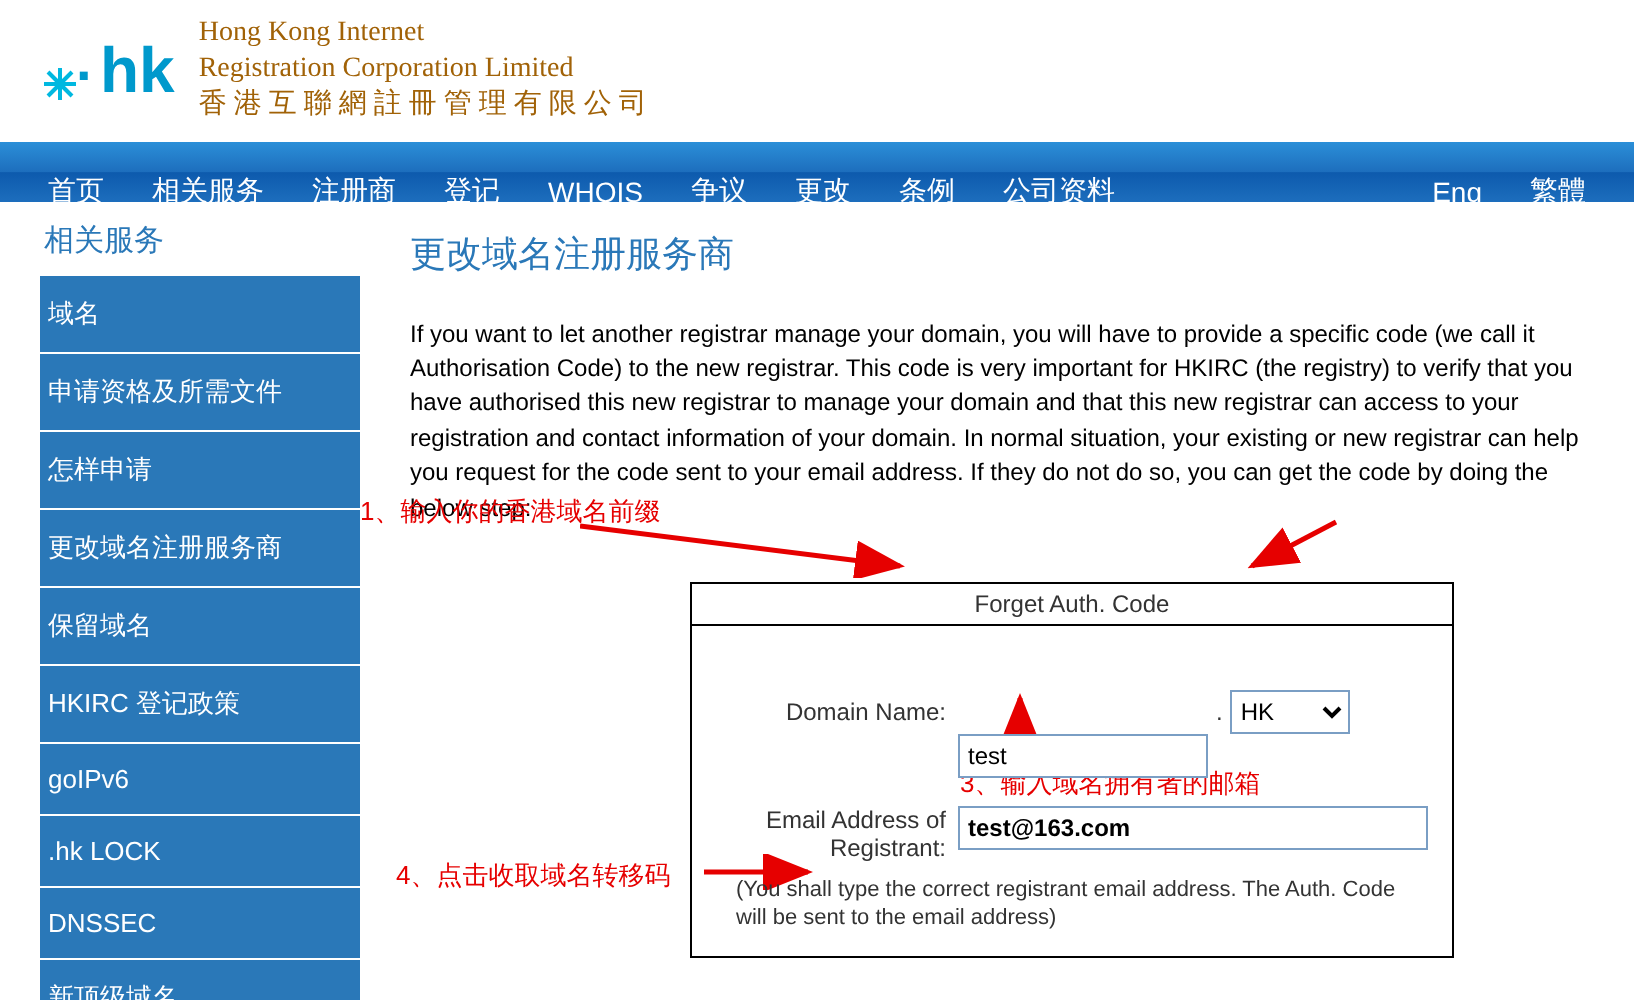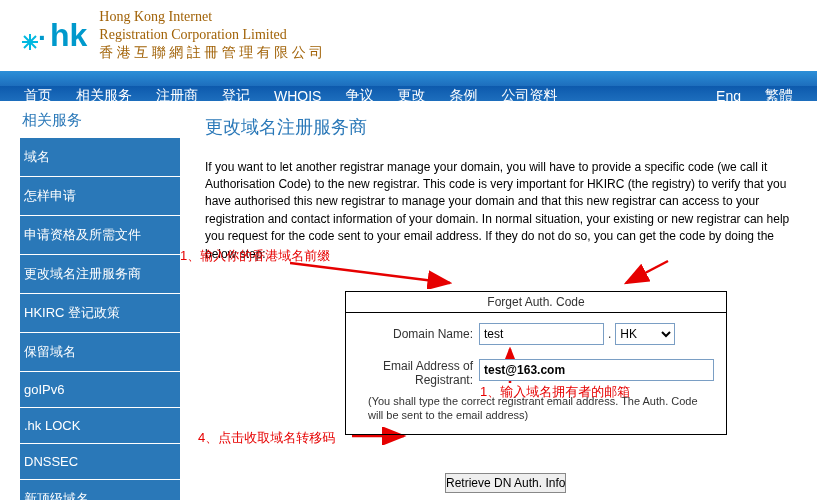--- a/index.html
+++ b/index.html
@@ -20,21 +20,21 @@
   .page-title { color:#2a78b8; font-size:18px; font-weight:normal; margin:4px 0 20px 0; }
   .intro { font-size:12px; line-height:1.45; color:#000; }
   .annotation { color:#e60000; font-size:13px; position:absolute; }
   .form-box { border:1px solid #000; margin:28px 0 0 140px; width:380px; padding:0; position:relative; }
   .form-title { text-align:center; font-weight:normal; border-bottom:1px solid #000; padding:3px 0; font-size:12px; }
   .form-body { padding:10px 12px 10px 12px; font-size:12px; }
   .row { display:flex; align-items:center; margin-bottom:6px; }
   .lbl { width:115px; text-align:right; padding-right:6px; }
   .lbl2 { width:115px; text-align:right; padding-right:6px; line-height:1.2; }
   input[type=text] { border:1px solid #7a9ec4; height:18px; padding:1px 4px; font-size:12px; }
-  input.dn { width:115px; }
+  input.dn { width:115px;margin-top:44px; }
   input.em { width:225px;font-weight:bold; }
   select { border:1px solid #7a9ec4; height:22px; font-size:12px; width:60px; background:#fff; }
   .dot { padding:0 4px; }
   .note { font-size:11px; margin:6px 0 2px 10px; line-height:1.3; }
   .retrieve-row { margin:38px 0 0 140px; display:flex; align-items:center; }
   button.retrieve { font-size:12px; padding:2px 0; border:1px solid #888; background:#efefef; cursor:pointer; }
   
   .arrow { position:absolute; }
   .arrow svg { display:block; }
 </style>
@@ -77,38 +77,38 @@
   <span class="nav-spacer"></span>
   <a href="#">Eng</a>
   <a href="#">繁體</a>
 </div>
 
 <div class="page">
   <div class="left-col">
     <div class="section-title">相关服务</div>
     <div class="sidebar">
       <div class="sidebar-item">域名</div>
+      <div class="sidebar-item">申请资格及所需文件</div>
       <div class="sidebar-item">怎样申请</div>
-      <div class="sidebar-item">申请资格及所需文件</div>
       <div class="sidebar-item">更改域名注册服务商</div>
+      <div class="sidebar-item">保留域名</div>
       <div class="sidebar-item">HKIRC 登记政策</div>
-      <div class="sidebar-item">保留域名</div>
       <div class="sidebar-item">goIPv6</div>
       <div class="sidebar-item">.hk LOCK</div>
       <div class="sidebar-item">DNSSEC</div>
       <div class="sidebar-item">新顶级域名</div>
     </div>
   </div>
 
   <div class="content">
     <h2 class="page-title">更改域名注册服务商</h2>
     <div class="intro">If you want to let another registrar manage your domain, you will have to provide a specific code (we call it Authorisation Code) to the new registrar. This code is very important for HKIRC (the registry) to verify that you have authorised this new registrar to manage your domain and that this new registrar can access to your registration and contact information of your domain. In normal situation, your existing or new registrar can help you request for the code sent to your email address. If they do not do so, you can get the code by doing the below step:</div>
 
     <div class="annotation" style="left:0px; top:136px;">1、输入你的香港域名前缀</div>
-    <div class="annotation" style="left:300px; top:272px;">1、输入域名拥有者的邮箱</div>
+    <div class="annotation" style="left:300px; top:272px;">3、输入域名拥有者的邮箱</div>
     <div class="annotation" style="left:18px; top:318px;">4、点击收取域名转移码</div>
 
     <div class="arrow" style="left:110px; top:148px;">
       <svg width="170" height="30">
           <defs>
             <marker id="ah1" markerWidth="10" markerHeight="8" refX="9" refY="4" orient="auto">
               <path d="M0,0 L10,4 L0,8 Z" fill="#e60000"></path>
             </marker>
           </defs>
           <line x1="0" y1="4" x2="160" y2="24" stroke="#e60000" stroke-width="2.5" marker-end="url(#ah1)"></line>

